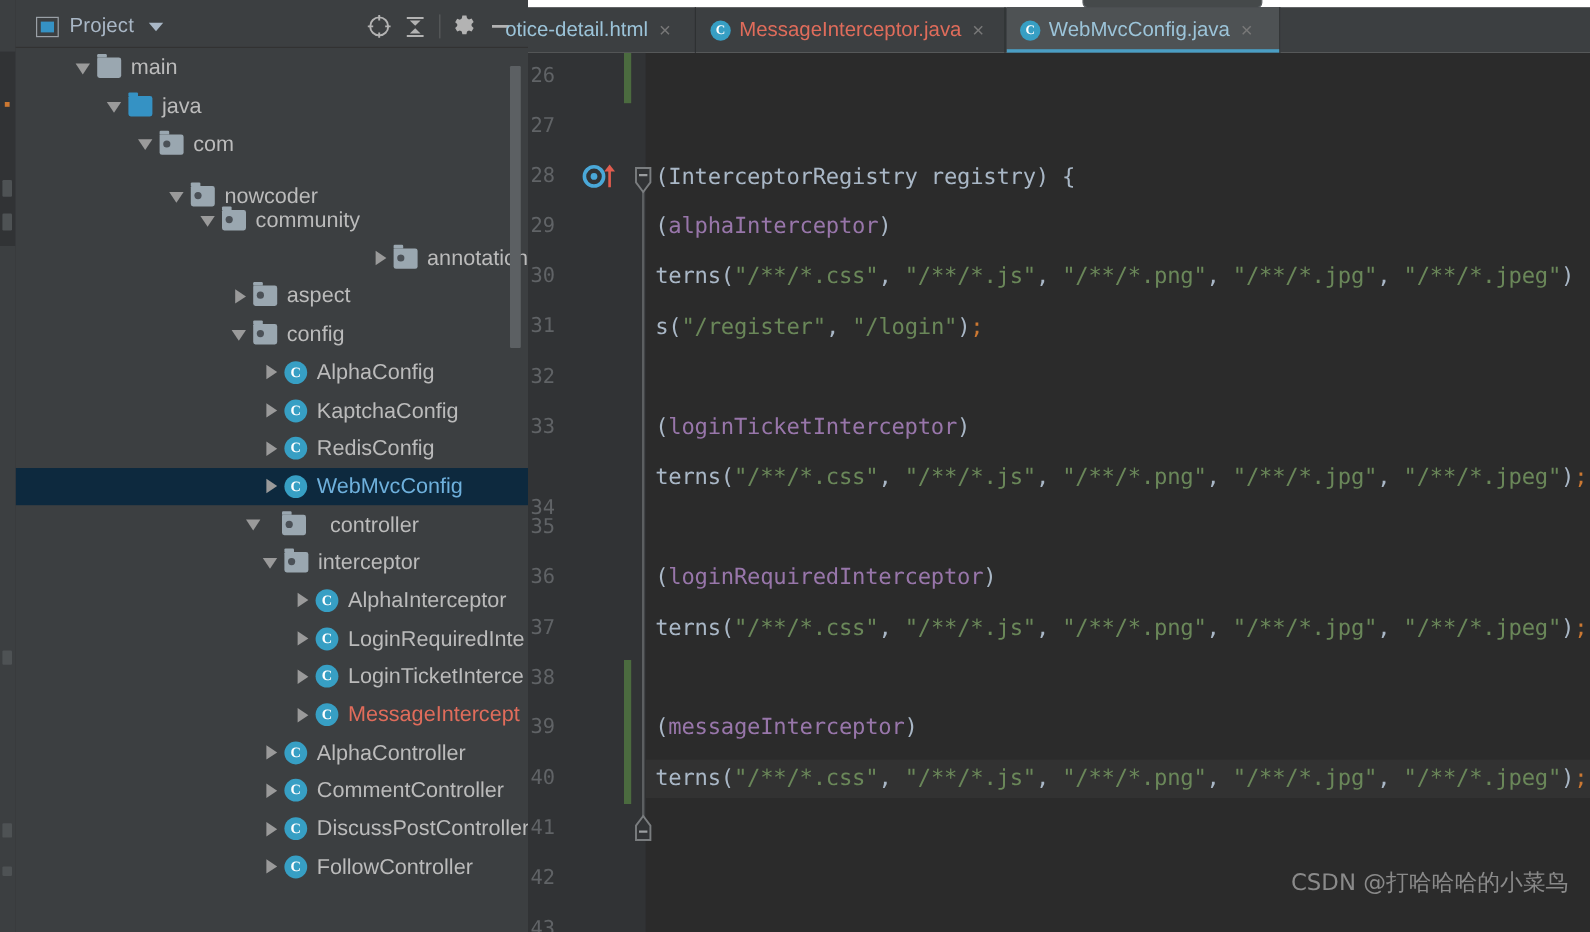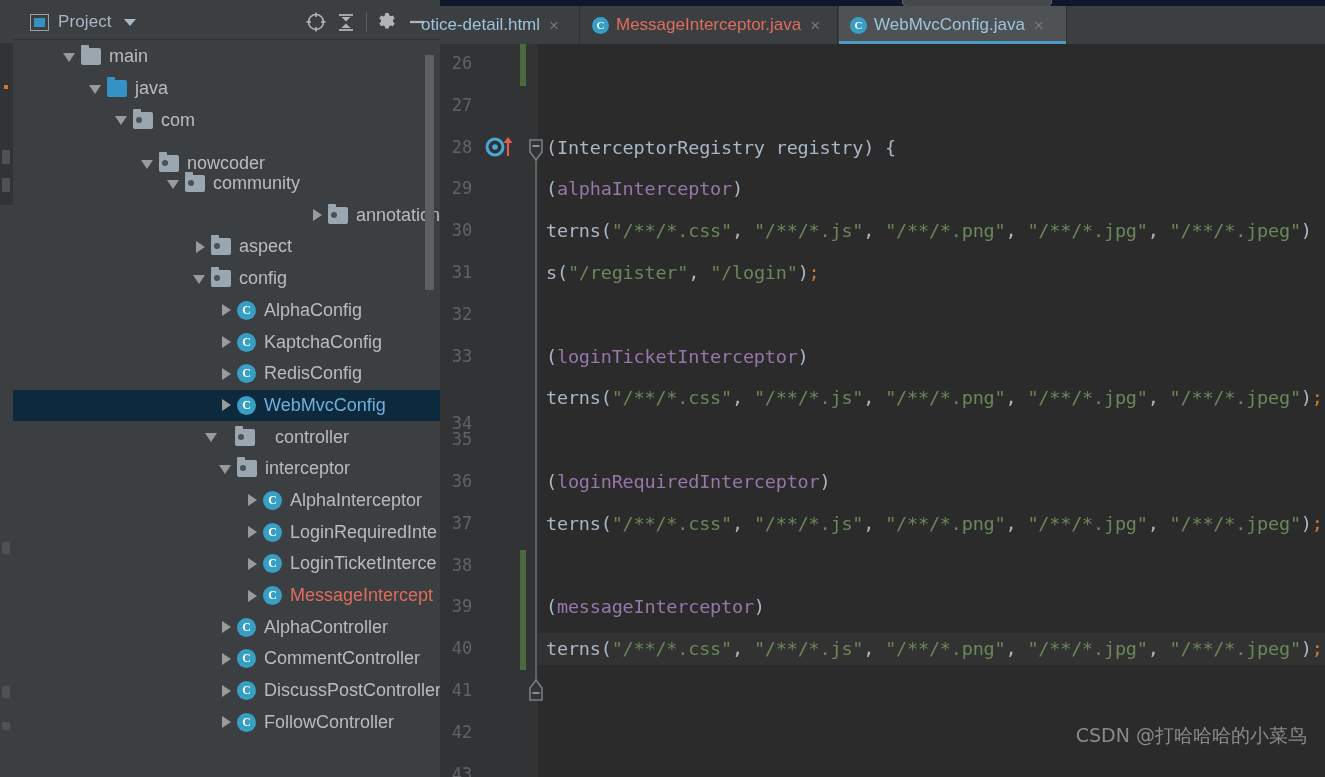--- a/index.html
+++ b/index.html
@@ -206,21 +206,21 @@
     width: 9px; height: 235px;
     background: #5c6063;
     border-radius: 1px;
   }
 
   
   .editor-area {
     position: absolute;
     left: 440px; top: 0;
     width: 885px; height: 777px;
-    background: #0f172a;
+    background: #ffffff;
   }
   .tabbar {
     position: absolute;
     left: 0; top: 6px;
     width: 885px; height: 38px;
     background: #3c3f41;
   }
   .tab {
     position: absolute;
     top: 0;
@@ -285,21 +285,21 @@
     left: 0; top: 0;
     width: 98px; height: 733px;
     background: #313335;
   }
   .gutter-line {
     position: absolute;
     right: 56px;
     color: #606366;
     font-size: 17px;
     font-family: "DejaVu Sans Mono", monospace;
-    text-align: center;
+    text-align: left;
     width: 40px;
   }
   .vcs-strip {
     position: absolute;
     left: 80px;
     width: 6px;
     background: #4b6b3f;
   }
   .fold-line {
     position: absolute;

